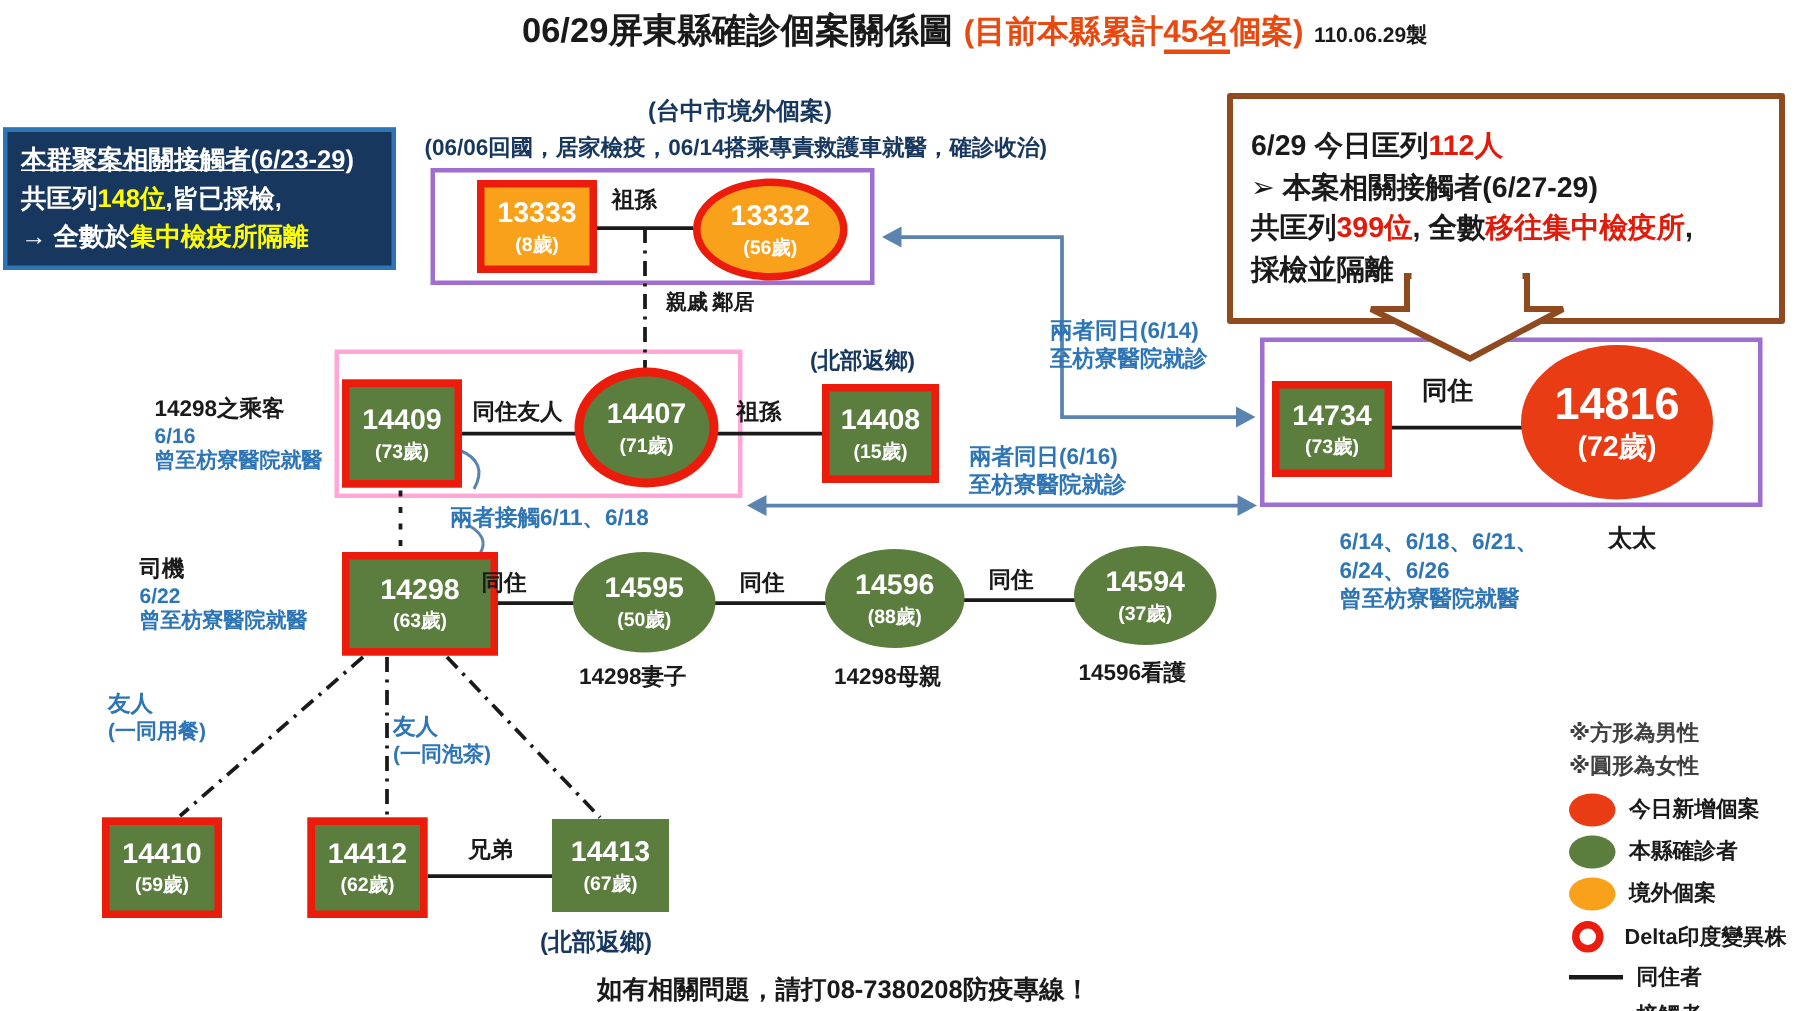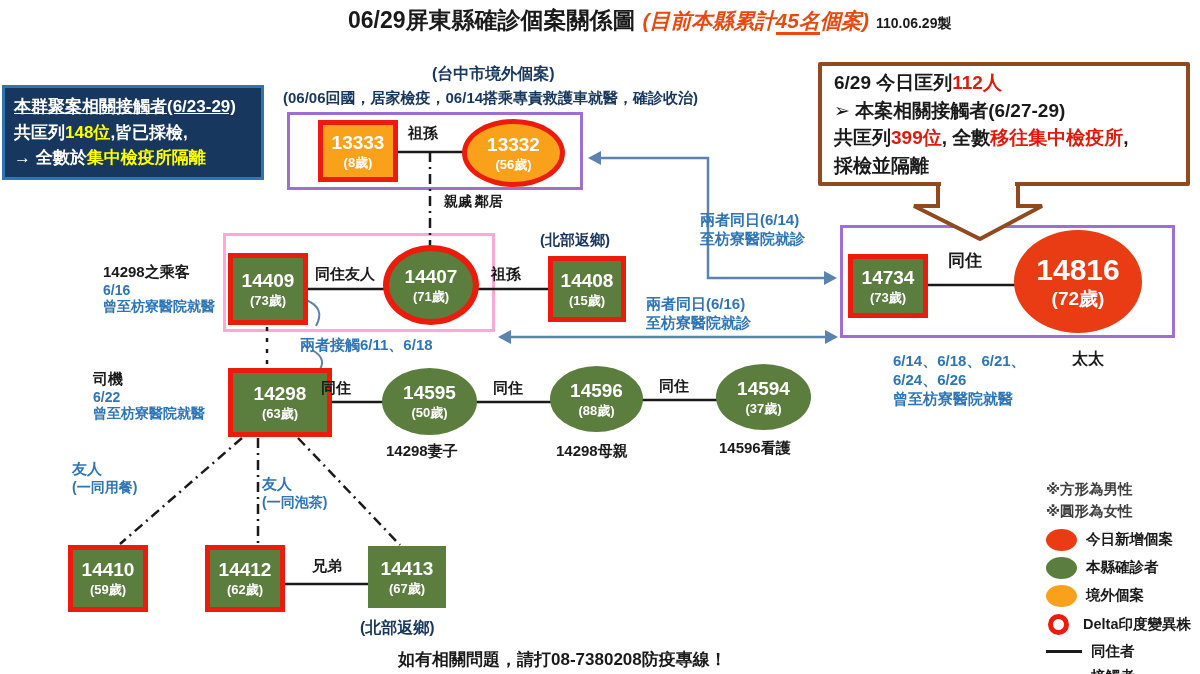--- a/index.html
+++ b/index.html
@@ -22,31 +22,31 @@
   .rb6{border:6px solid var(--red_border,#ec1c0c);}
   .node.big .nid{font-size:30px;}
   .node.big .nage{font-size:19px;}
   .lbl{position:absolute;z-index:4;font-weight:bold;color:#1a1a1a;font-size:15px;white-space:nowrap;}
   .blue{color:var(--blue_text,#2e75b6);}
   .navy{color:var(--navy,#17375e);}
   .ctr{text-align:left;white-space:normal;}
   .titlebar{position:absolute;left:348px;top:5px;z-index:4;display:flex;align-items:baseline;
             gap:7px;white-space:nowrap;}
   .titlebar .tmain{font-size:23px;font-weight:bold;color:#1a1a1a;}
-  .titlebar .thl{font-size:21px;font-weight:bold;color:var(--title_accent,#e8490f);font-style:italic;}
+  .titlebar .thl{font-size:21px;font-weight:bold;color:var(--title_accent,#e8490f);}
   .titlebar .thl .u{border-bottom:3px solid var(--title_accent,#e8490f);}
   .titlebar .tdate{font-size:14px;font-weight:bold;color:#1a1a1a;}
   .infobox{position:absolute;left:2px;top:85px;width:262px;z-index:4;background:var(--navy,#17375e);
            border:3px solid var(--blue_text,#2e75b6);color:#fff;font-size:17px;font-weight:bold;
            padding:6px 9px;line-height:1.5;}
   .infobox .u{text-decoration:underline;}
   .yellow{color:#ffff00;}
   .noticebox{position:absolute;left:818px;top:62px;width:372px;z-index:1;background:#fff;
              border:4px solid var(--brown_frame,#8f4a1f);border-radius:2px;color:#1a1a1a;
-             font-size:19px;font-weight:bold;padding:3px 12px;line-height:1.45;}
+             font-size:19px;font-weight:bold;padding:18px 12px;line-height:1.45;}
   .red{color:#e21a0a;}
   .legend{position:absolute;left:1046px;top:478px;z-index:4;}
   .legend .lnote{font-size:14.5px;font-weight:bold;color:#404040;line-height:1.55;}
   .legend .lrow{display:flex;align-items:center;gap:9px;margin-top:6px;}
   .legend .lrow .ltext{font-size:14.5px;font-weight:bold;color:#1a1a1a;white-space:nowrap;}
   .sw-ell{width:31px;height:22px;border-radius:50%;flex:0 0 auto;}
   .sw-ring{width:21px;height:21px;border-radius:50%;border:5px solid var(--red_border,#ec1c0c);
            background:#fff;margin:1px 5px 1px 2px;flex:0 0 auto;}
   .sw-line{width:36px;height:0;border-top:3px solid #1a1a1a;flex:0 0 auto;}
   .vtext{display:inline-block;width:16px;line-height:1.12;word-break:break-all;font-size:14px;}

